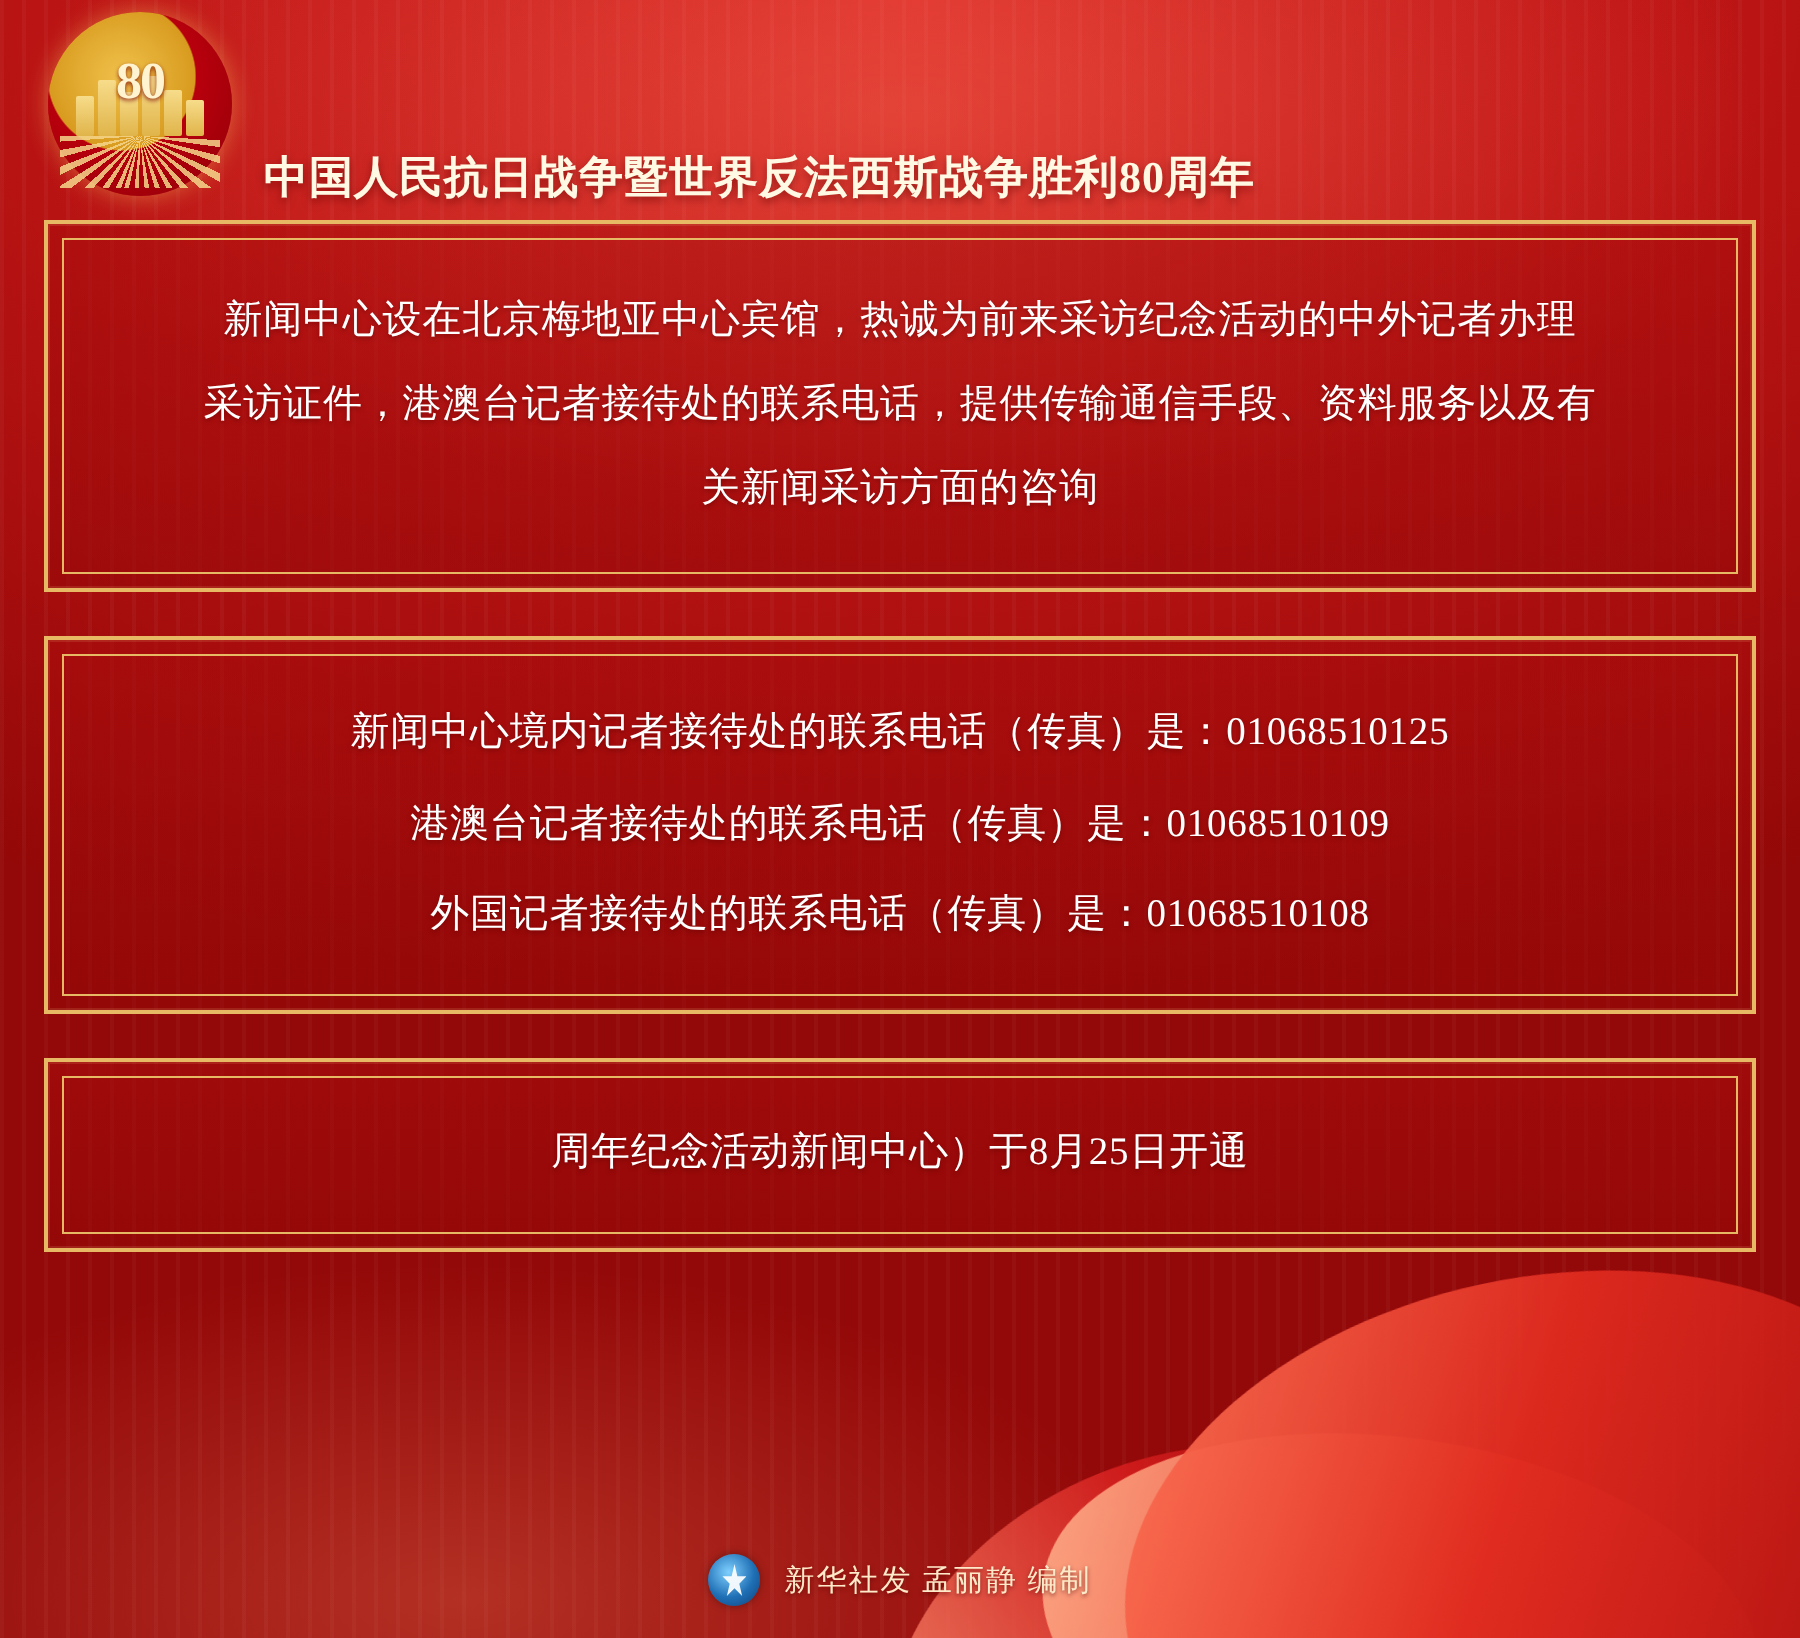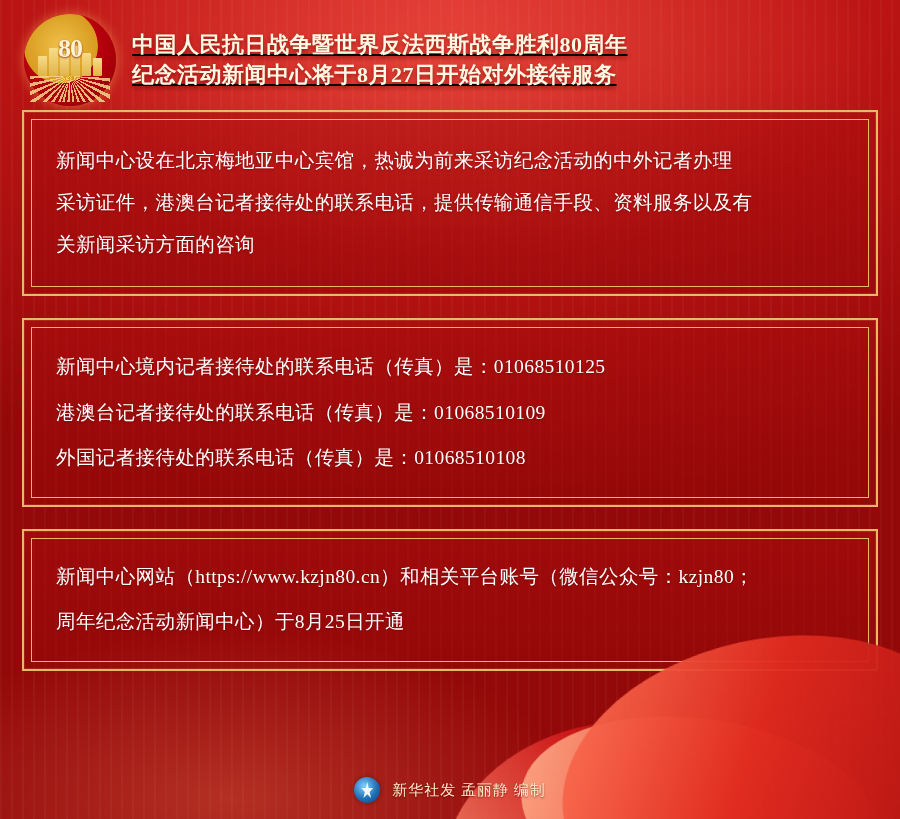--- a/index.html
+++ b/index.html
@@ -39,25 +39,24 @@
     left: 0; top: -160px;
     width: 900px; height: 430px;
     background: radial-gradient(ellipse at 50% 50%, rgba(255,120,90,0.38) 0%, rgba(214,30,30,0.0) 68%);
     pointer-events: none;
   }
 
   
   .header {
     position: relative;
     display: flex;
-    align-items: center;
+    align-items: flex-end;
     padding: 16px 18px 6px 18px;
     height: 110px;
     box-sizing: border-box;
-    text-decoration: underline;
   }
   .emblem {
     position: relative;
     width: 104px;
     height: 104px;
     flex: 0 0 104px;
     margin-right: 4px;
   }
   .emblem .circle {
     position: absolute;
@@ -122,20 +121,21 @@
     position: relative;
     border: 2px solid #e8b964;
     background: linear-gradient(180deg, rgba(170,12,12,0.55) 0%, rgba(150,8,8,0.55) 100%);
     margin-bottom: 22px;
     padding: 7px;
     box-shadow: 0 0 0 1px rgba(255,220,150,0.12) inset;
   }
   .panel-inner {
     border: 1px solid #e8b964;
     padding: 20px 24px;
+    text-align: center;
   }
   .panel p {
     margin: 0;
     color: #ffffff;
     font-family: "Liberation Serif", serif;
     font-size: 19.5px;
     line-height: 2.15;
     letter-spacing: 0.4px;
     text-shadow: 0 1px 2px rgba(90,0,0,0.5);
   }
@@ -240,21 +240,20 @@
         <div class="brick" style="left:22px;height:22px;"></div>
         <div class="brick" style="left:33px;height:30px;"></div>
         <div class="brick" style="left:44px;height:23px;"></div>
         <div class="brick" style="left:55px;height:18px;"></div>
       </div>
       <div class="num80">80</div>
       <div class="sunrays"></div>
     </div>
     <div class="title-block">
       <div class="title-line">中国人民抗日战争暨世界反法西斯战争胜利80周年</div>
-      <div class="title-line">纪念活动新闻中心将于8月27日开始对外接待服务</div>
     </div>
   </div>
 
   <div class="panels">
 
     <div class="panel p1">
       <div class="panel-inner">
         <p>新闻中心设在北京梅地亚中心宾馆，热诚为前来采访纪念活动的中外记者办理</p>
         <p>采访证件，港澳台记者接待处的联系电话，提供传输通信手段、资料服务以及有</p>
         <p>关新闻采访方面的咨询</p>
@@ -264,21 +263,20 @@
     <div class="panel p2">
       <div class="panel-inner">
         <p>新闻中心境内记者接待处的联系电话（传真）是：01068510125</p>
         <p>港澳台记者接待处的联系电话（传真）是：01068510109</p>
         <p>外国记者接待处的联系电话（传真）是：01068510108</p>
       </div>
     </div>
 
     <div class="panel p3">
       <div class="panel-inner">
-        <p>新闻中心网站（https://www.kzjn80.cn）和相关平台账号（微信公众号：kzjn80；</p>
         <p>周年纪念活动新闻中心）于8月25日开通</p>
       </div>
     </div>
 
   </div>
 
   <div class="glow-bottom"></div>
   <div class="ribbons">
     <div class="r r3"></div>
     <div class="r r2"></div>

